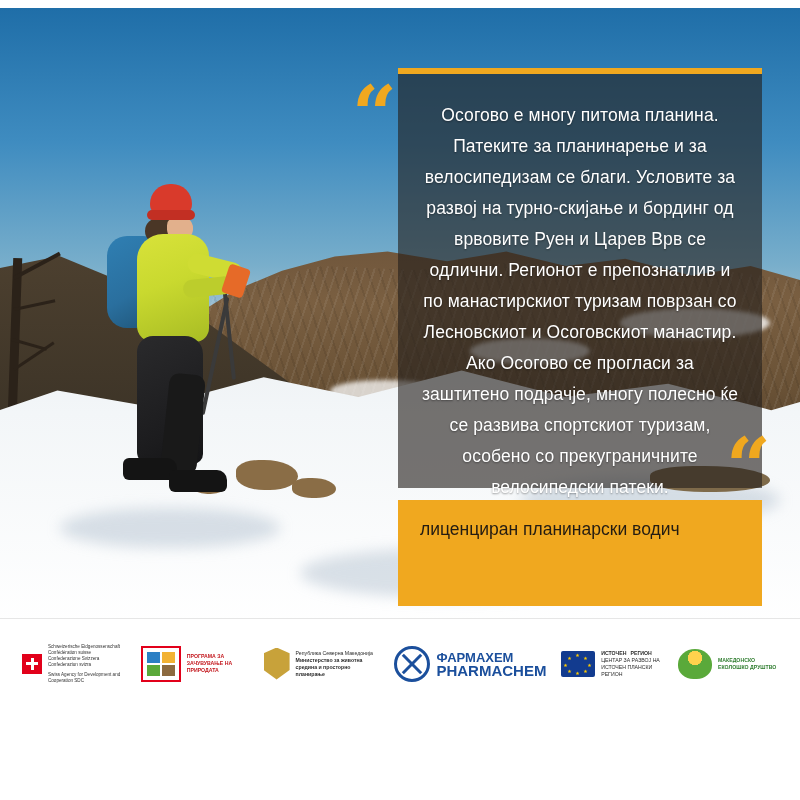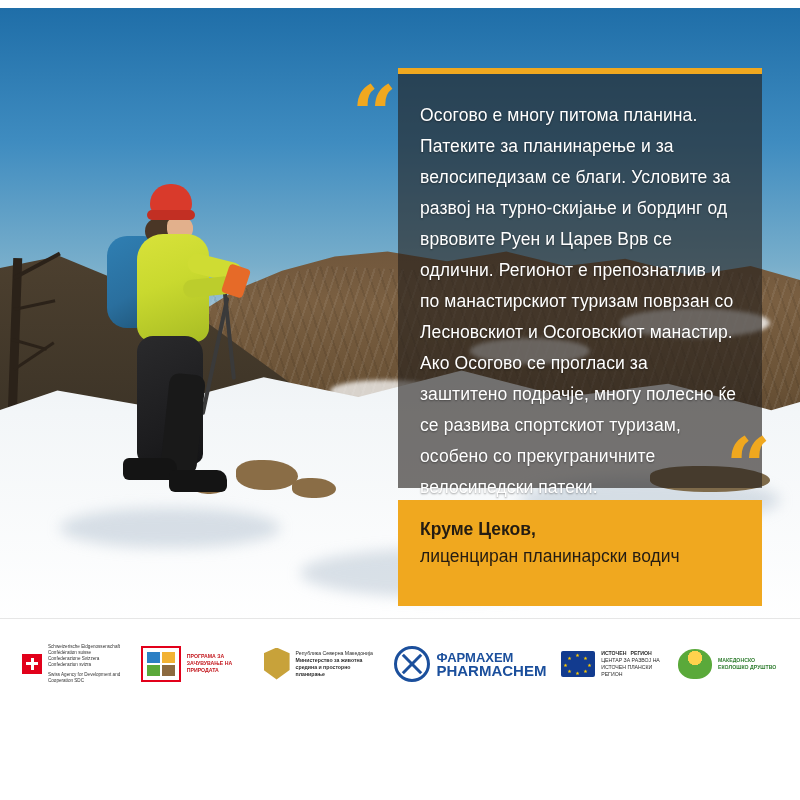--- a/index.html
+++ b/index.html
@@ -190,20 +190,21 @@
     position: absolute;
     left: 398px;
     top: 68px;
     width: 364px;
     height: 420px;
     background: rgba(36, 30, 28, 0.62);
     border-top: 6px solid #f0a81f;
     box-sizing: border-box;
     padding: 26px 22px 10px 22px;
     color: #ffffff;
+    text-align: center;
   }
   .quote-text {
     font-size: 17.5px;
     line-height: 31px;
     color: #ffffff;
     letter-spacing: .1px;
     text-shadow: 0 1px 2px rgba(0,0,0,.4);
   }
   .quote-mark {
     position: absolute;
@@ -377,21 +378,20 @@
 
   <div class="quote-mark qm-open">“</div>
 
   <div class="quote-card">
     <div class="quote-text">Осогово е многу питома планина. Патеките за планинарење и за велосипедизам се благи. Условите за развој на турно-скијање и бординг од врвовите Руен и Царев Врв се одлични. Регионот е препознатлив и по манастирскиот туризам поврзан со Лесновскиот и Осоговскиот манастир. Ако Осогово се прогласи за заштитено подрачје, многу полесно ќе се развива спортскиот туризам, особено со прекуграничните велосипедски патеки.</div>
   </div>
 
   <div class="quote-mark qm-close">“</div>
 
   <div class="attrib">
-    <div class="attrib-name">Круме Цеков,</div>
     <div class="attrib-role">лиценциран планинарски водич</div>
   </div>
 
   <div class="logo-bar">
 
     <div class="logo">
       <div class="swiss-cross"></div>
       <div>
         <div class="logo-txt">Schweizerische Eidgenossenschaft</div>
         <div class="logo-txt">Confédération suisse</div>

